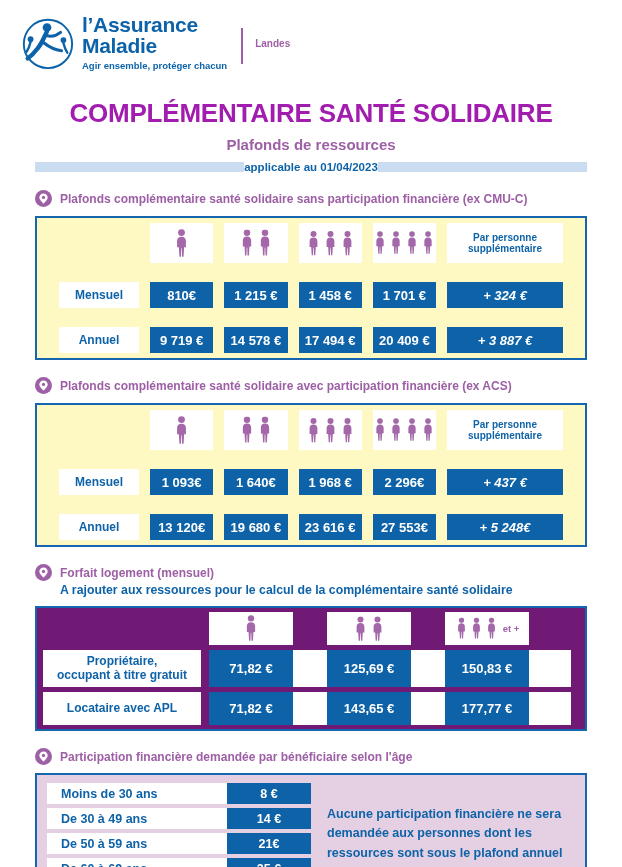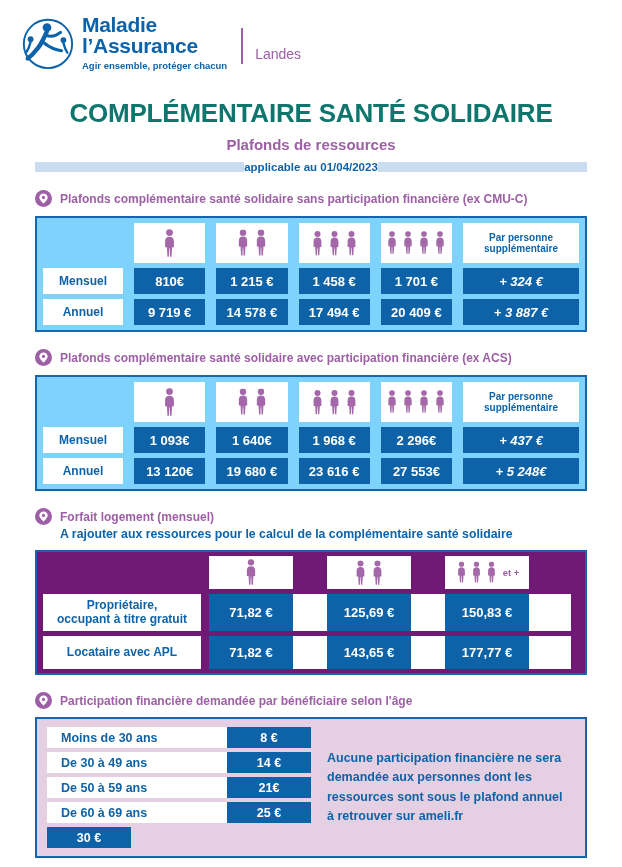--- a/index.html
+++ b/index.html
@@ -6,38 +6,38 @@
   body { background:#fff; font-family:"Liberation Sans", sans-serif; }
   .page { position:relative; width:622px; height:867px; background:#fff; overflow:hidden; }
 
   
   .hdr { display:flex; align-items:flex-start; padding:14px 0 0 18px; }
   .emblem { flex:0 0 auto; }
   .brand { margin-left:6px; color:#0d63a9; }
   .brand-name { font-size:21px; font-weight:bold; line-height:1.0; letter-spacing:-0.3px; }
   .tagline { font-size:9.5px; font-weight:bold; margin-top:4px; }
   .divider { width:2px; height:36px; background:#9d5fa5; margin:14px 12px 0 14px; }
-  .dept { margin-top:32px; color:#9d5fa5; font-size:14px; font-weight:normal; }
-
-  
-  .title { margin-top:22px; text-align:center; color:#0f766e; font-size:26px; font-weight:bold; letter-spacing:-0.2px; }
+  .dept { margin-top:24px; color:#9d5fa5; font-size:10px; font-weight:bold; }
+
+  
+  .title { margin-top:22px; text-align:center; color:#a21caf; font-size:26px; font-weight:bold; letter-spacing:-0.2px; }
   .subtitle { margin-top:7px; text-align:center; color:#9d5fa5; font-size:15px; font-weight:bold; }
   .banner { display:flex; align-items:center; margin:8px 35px 0 35px; }
   .banner-bar { flex:1; height:10px; background:#c9dcf0; }
   .banner-text { color:#0e63a8; font-size:11.5px; font-weight:bold; white-space:nowrap; }
 
   
   .sec-head { display:flex; align-items:center; gap:8px; margin:17px 30px 0 35px; }
   .sec-head .txt { color:#9d5fa5; font-size:12px; font-weight:bold; white-space:nowrap; }
   .sub-note { margin:2px 35px 0 60px; color:#0e63a8; font-size:12.3px; font-weight:bold; }
 
   
-  .tbl { margin:9px 35px 0 35px; border:2px solid #1566ae; background:#7dd3fc;
-         padding:5px 6px; display:grid; grid-template-columns:80px 1fr 1fr 1fr 1fr 116px;
-         gap:5px 11px; }
+  .tbl { margin:9px 35px 0 35px; border:2px solid #1566ae; background:#fef9c3;
+         padding:5px 22px; display:grid; grid-template-columns:80px 1fr 1fr 1fr 1fr 116px;
+         gap:19px 11px; }
   .cell { display:flex; align-items:center; justify-content:center; }
   .hcell { height:40px; }
   .ibox { background:#fff; gap:2px; }
   .corner { background:transparent; }
   .extra { color:#0e63a8; font-size:10px; font-weight:bold; text-align:center; line-height:1.15; padding:0 4px; }
   .lab { height:26px; background:#fff; color:#0e63a8; font-size:12px; font-weight:bold; }
   .val { height:26px; background:#0e63a8; color:#fff; font-size:13px; font-weight:bold; }
   .it { font-style:italic; }
   .p { fill:#a467a9; }
 
@@ -92,22 +92,22 @@
         <path d="M30 18 C27 24 25 30 20 36 C17 40 13 44 10 46" stroke="#0d63a9" stroke-width="4.5" fill="none" stroke-linecap="round"></path>
         <path d="M29 22 C34 24 39 23 44 19" stroke="#0d63a9" stroke-width="3.2" fill="none" stroke-linecap="round"></path>
         <path d="M27 30 C32 34 38 37 45 38" stroke="#0d63a9" stroke-width="3.2" fill="none" stroke-linecap="round"></path>
         <circle cx="13" cy="26" r="3" fill="#0d63a9"></circle>
         <path d="M13 29 C12 33 11 36 9 39" stroke="#0d63a9" stroke-width="2.5" fill="none" stroke-linecap="round"></path>
         <circle cx="47" cy="27" r="3" fill="#0d63a9"></circle>
         <path d="M47 30 C48 34 49 37 51 40" stroke="#0d63a9" stroke-width="2.5" fill="none" stroke-linecap="round"></path>
       </svg>
     </div>
     <div class="brand">
+      <div class="brand-name">l’Assurance</div>
       <div class="brand-name">Maladie</div>
-      <div class="brand-name">l’Assurance</div>
       <div class="tagline">Agir ensemble, protéger chacun</div>
     </div>
     <div class="divider"></div>
     <div class="dept">Landes</div>
   </div>
 
   <div class="title">COMPLÉMENTAIRE SANTÉ SOLIDAIRE</div>
   <div class="subtitle">Plafonds de ressources</div>
   <div class="banner">
     <div class="banner-bar"></div>

